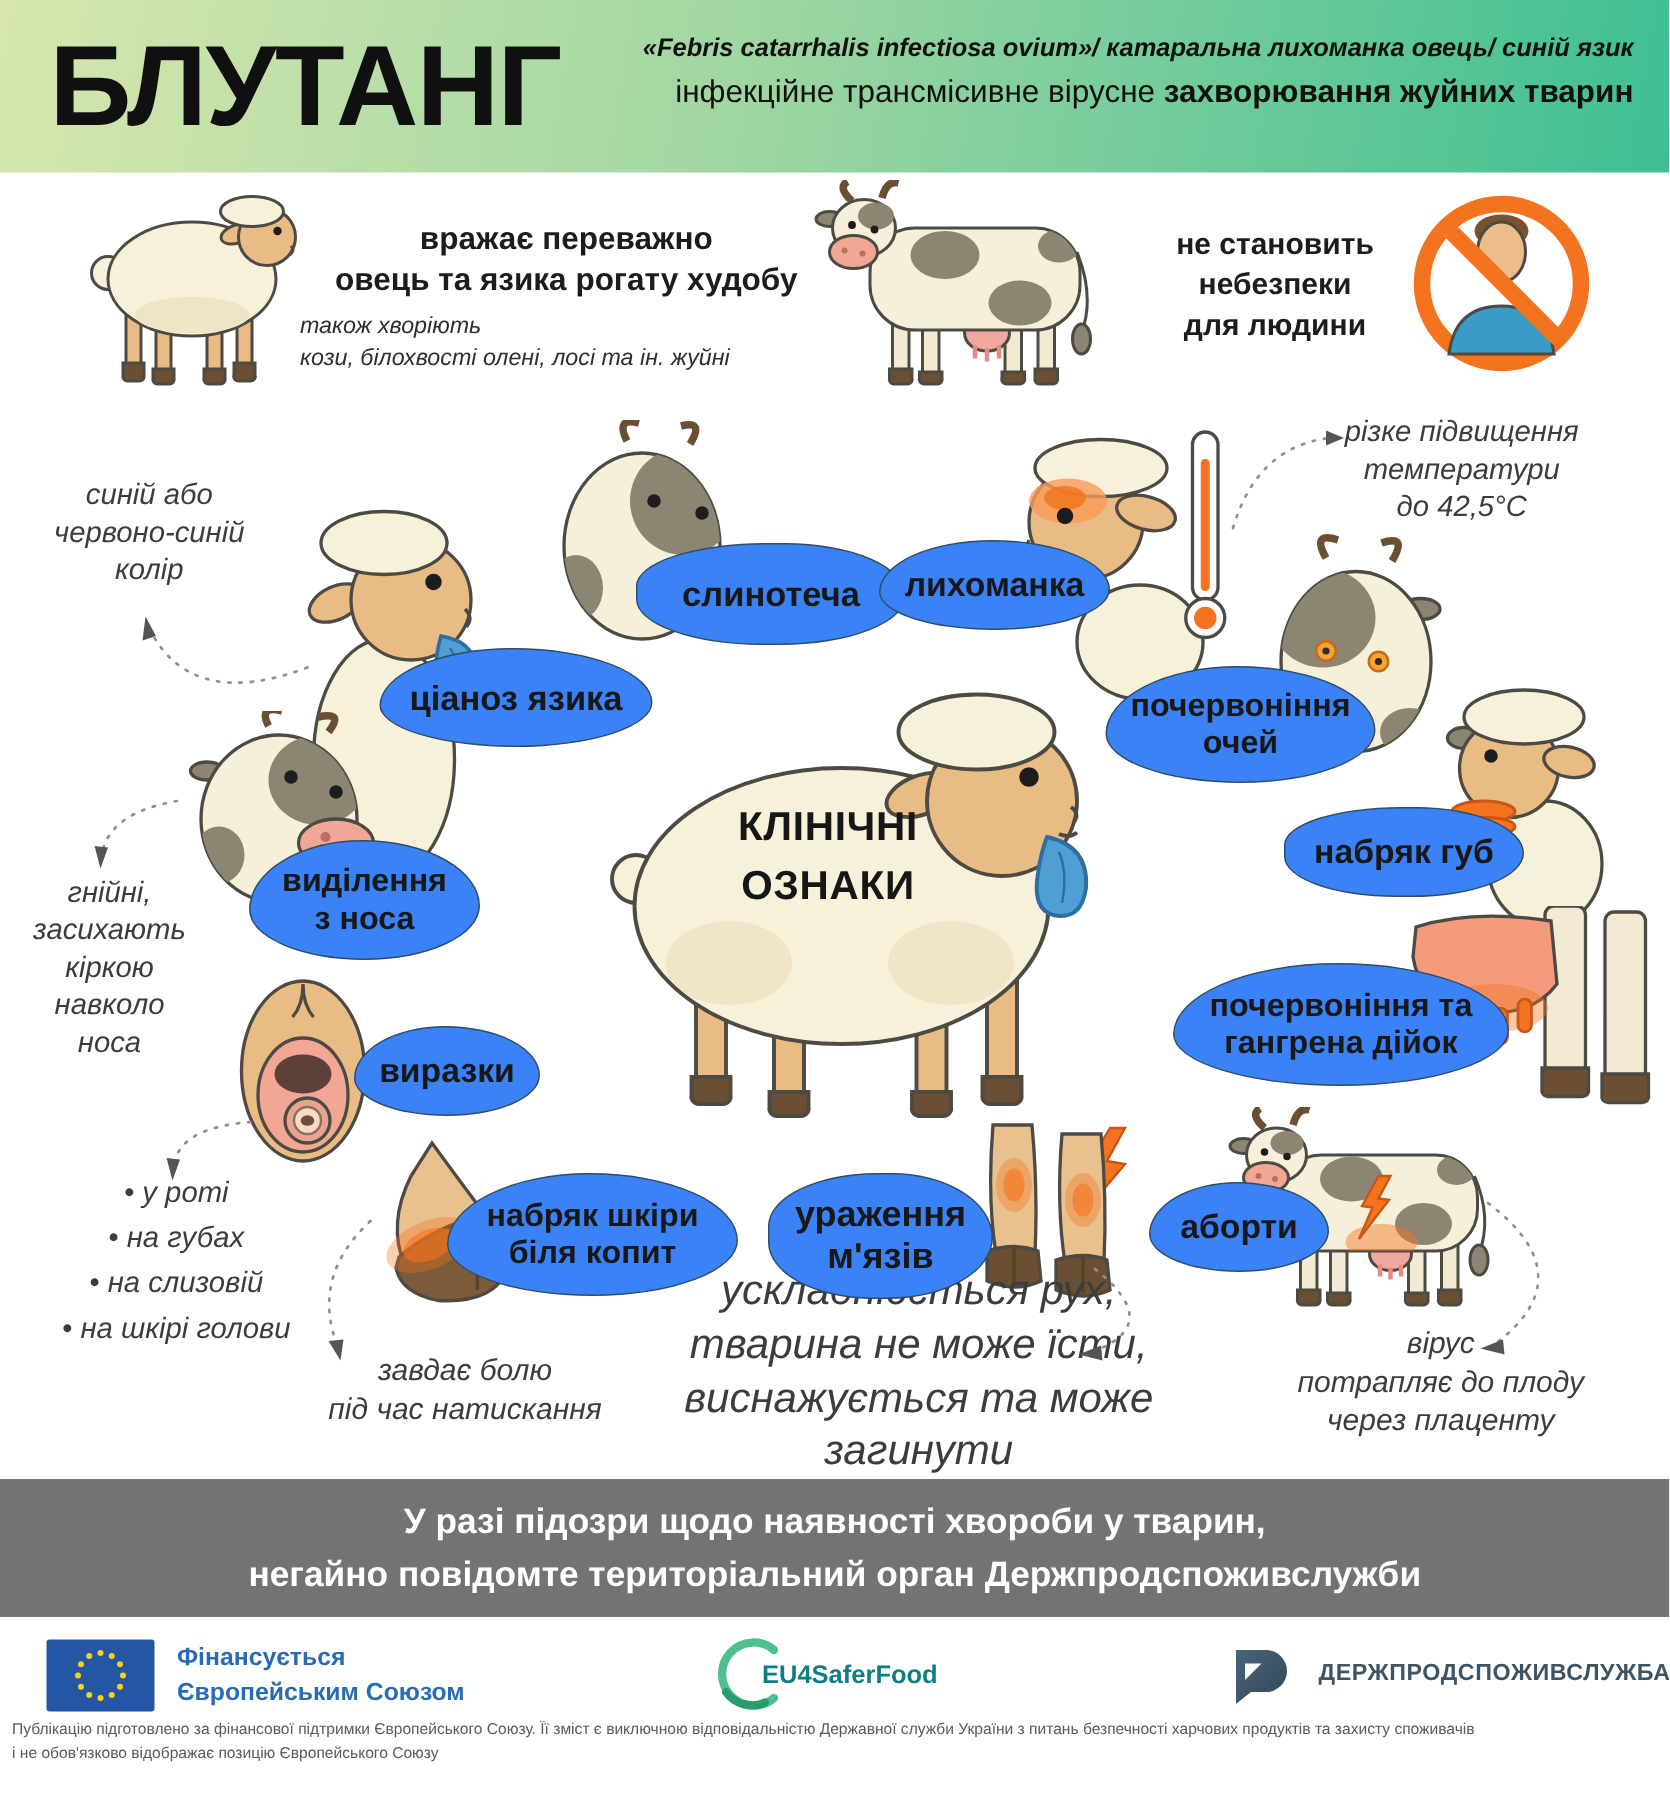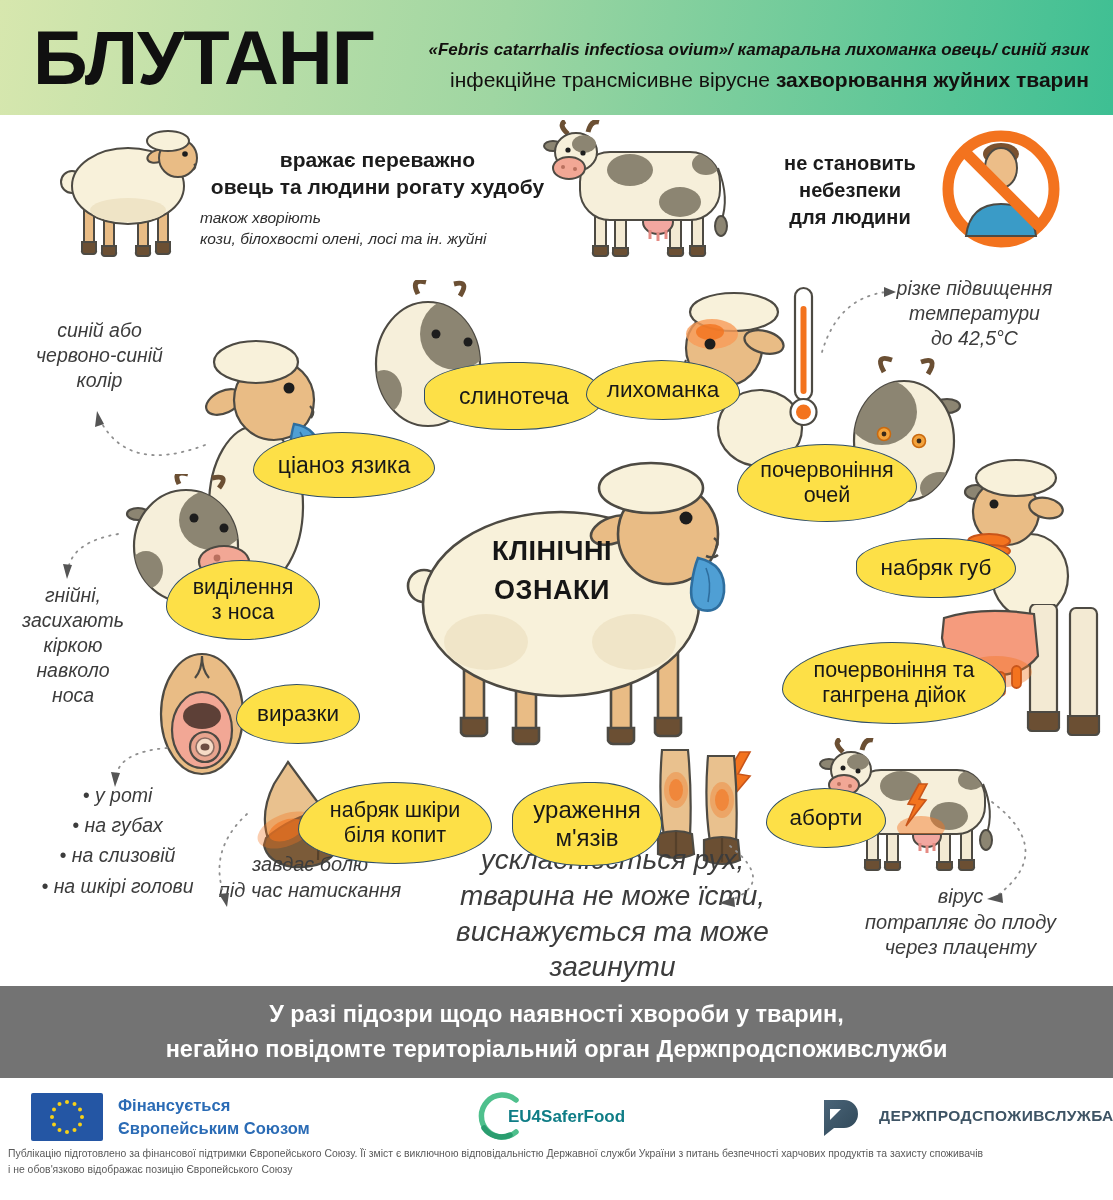--- a/index.html
+++ b/index.html
@@ -10,34 +10,34 @@
   .abs{position:absolute;}
   
   .header{
     left:0;top:0;width:1113px;height:115px;
     background:linear-gradient(100deg,#d7e7ae 0%,#9fd6a2 45%,#3ebf93 100%);
   }
   .header-title{
     left:33px;top:14px;font-size:76px;font-weight:800;letter-spacing:-1px;color:#101010;
   }
   .header-sub{
-    right:24px;top:36px;text-align:right;line-height:1.6;color:#13100e;
+    right:24px;top:18px;text-align:right;line-height:1.6;color:#13100e;
   }
   .header-sub .l1{font-style:italic;font-weight:600;font-size:17px;}
   .header-sub .l2{font-size:21px;font-weight:400;}
   .header-sub .l2 b{font-weight:800;}
   
   .pre{white-space:pre-line;}
   .intro-bold{font-weight:700;font-size:21px;line-height:1.3;text-align:center;color:#1c1c1c;}
   .intro-note{font-style:italic;font-size:15.5px;line-height:1.35;text-align:left;color:#2e2e2e;margin-top:7px;}
   .annotation{font-style:italic;font-size:19.5px;line-height:1.28;text-align:center;color:#3c3c3c;}
   .bubble{
-    background:#fde047;border:1.6px solid #2e4d68;
+    background:#3b82f6;border:1.6px solid #2e4d68;
     display:flex;align-items:center;justify-content:center;text-align:center;
-    font-weight:400;color:#181818;line-height:1.15;z-index:6;
+    font-weight:700;color:#181818;line-height:1.15;z-index:6;
     border-radius:49% 51% 50% 50% / 58% 55% 45% 42%;
   }
   .bubble.alt{border-radius:52% 48% 50% 50% / 45% 55% 52% 48%;}
   .center-label{
     font-weight:800;font-size:27px;line-height:1.45;text-align:center;color:#161616;
     letter-spacing:.5px;z-index:7;
   }
   ul.bullets{margin:0;padding:0;font-style:italic;font-size:19.5px;line-height:1.55;color:#3c3c3c;text-align:center;}
   ul.bullets li{list-style:none;}
   ul.bullets li::before{content:"•  ";}
@@ -84,21 +84,21 @@
       <ellipse cx="112" cy="30" rx="11" ry="6" fill="#e9bc85" transform="rotate(-18 112 30)"></ellipse>
       <circle cx="132" cy="32" r="19" fill="#e9bc85"></circle>
       <ellipse cx="122" cy="15" rx="21" ry="10" fill="#f8f1da"></ellipse>
       <circle cx="139" cy="28" r="2.8" fill="#1d1d1d" stroke="none"></circle>
       <path d="M148,38 q3,3 -1,6"></path>
     </g>
   </svg>
 
   <div class="abs" style="left:200px;top:146px;width:355px">
     <div class="intro-bold pre">вражає переважно
-овець та людини рогату худобу</div>
+овець та язика рогату худобу</div>
     <div class="intro-note pre">також хворіють
 кози, білохвості олені, лосі та ін. жуйні</div>
   </div>
 
   <svg class="abs z1" style="left:538px;top:120px" width="208" height="148" viewBox="0 0 208 148">
     <defs>
         <clipPath id="tc">
           <rect x="42" y="32" width="140" height="68" rx="30"></rect>
         </clipPath>
       </defs>
@@ -380,21 +380,21 @@
     <g stroke="#4d4a43" stroke-width="2.2" fill="none">
       <path d="M58,6 Q74,28 92,52 L40,88 Q28,60 44,28 Z" fill="#e9c18e"></path>
       <path d="M36,82 Q62,60 92,55 Q114,70 107,93 Q97,113 62,111 Q37,106 34,89 Z" fill="#7b5b39"></path>
       <path d="M80,70 q10,16 8,34" stroke="#55402a"></path>
       <ellipse cx="56" cy="74" rx="30" ry="16" fill="#f3731e" opacity=".35" stroke="none" transform="rotate(-22 56 74)"></ellipse>
       <ellipse cx="56" cy="74" rx="18" ry="10" fill="#f3731e" opacity=".6" stroke="none" transform="rotate(-22 56 74)"></ellipse>
     </g>
   </svg>
   <div class="abs bubble pre" style="left:298px;top:782px;width:192px;height:80px;font-size:21.5px">набряк шкіри
 біля копит</div>
-  <div class="abs annotation pre z2" style="left:185px;top:852px;width:250px;font-size:20px">завдає болю
+  <div class="abs annotation pre z2" style="left:185px;top:902px;width:250px;font-size:20px">завдає болю
 під час натискання</div>
 
   <div class="abs bubble alt pre" style="left:512px;top:782px;width:148px;height:82px;font-size:24px">ураження
 м'язів</div>
   <svg class="abs z1" style="left:632px;top:748px" width="140" height="140" viewBox="0 0 140 140">
     <g stroke="#4d4a43" stroke-width="2.2" fill="none">
       <polygon points="108,4 90,34 100,36 86,66 118,28 106,26 118,4" fill="#f3731e" stroke="#c8551a" stroke-width="1.6"></polygon>
       <path d="M30,2 Q26,50 32,88 L58,88 Q60,45 56,2 Z" fill="#e9c18e"></path>
       <path d="M26,86 Q45,80 60,86 L62,106 Q45,114 26,106 Z" fill="#6b4f33"></path>
       <path d="M44,84 v24" stroke="#55402a"></path>

